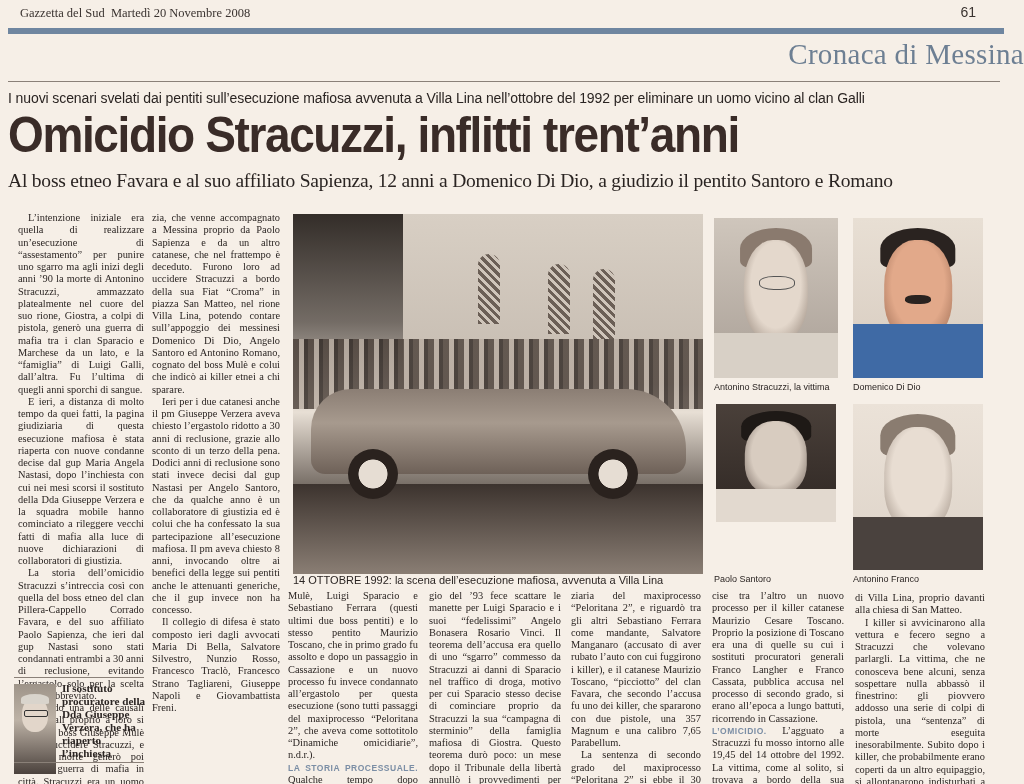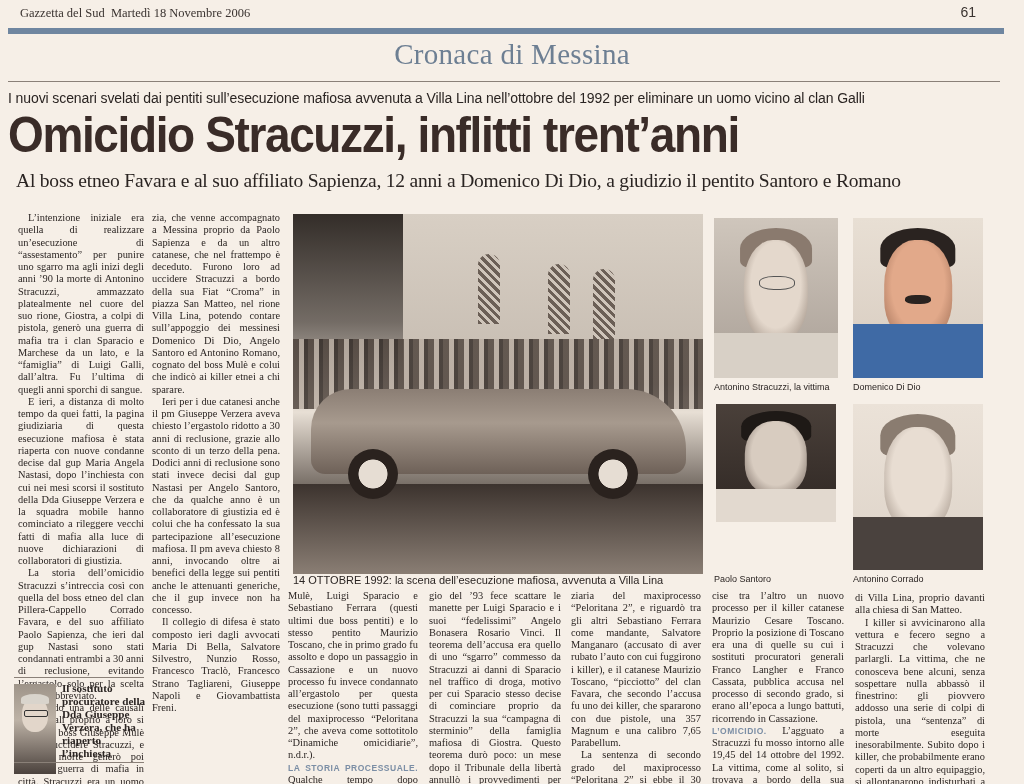--- a/index.html
+++ b/index.html
@@ -8,25 +8,25 @@
     background:#f6efe7;
     font-family:"Liberation Serif", serif;
     color:#2a2422;
     position:relative;
   }
   .abs { position:absolute; }
   .masthead { left:20px; top:6px; font-size:12.5px; color:#3a3330; }
   .masthead b { font-weight:normal; }
   .pagenum { right:48px; top:4px; font-family:"Liberation Sans", sans-serif; font-size:14px; color:#3a3330; }
   .topbar { left:8px; top:28px; width:996px; height:6px; background:#6f86a0; }
-  .section { left:0; width:1024px; top:38px; text-align:center; font-size:29px; color:#6d7f93; letter-spacing:0.3px; }
+  .section { left:0; width:1024px; top:38px; text-align:right; font-size:29px; color:#6d7f93; letter-spacing:0.3px; }
   .rule1 { left:8px; top:81px; width:992px; height:1px; background:#8a8078; }
   .kicker { left:8px; top:90px; font-family:"Liberation Sans", sans-serif; font-size:14px; color:#2a2422; white-space:nowrap; letter-spacing:-0.1px;}
   .headline { left:8px; top:106px; font-family:"Liberation Sans", sans-serif; font-weight:bold; font-size:50px; color:#3a2c28; letter-spacing:-1.5px; transform:scaleX(0.92); transform-origin:left top; white-space:nowrap; }
-  .subhead { left:16px; top:170px; font-size:19.5px; color:#2a2422; white-space:nowrap; letter-spacing:-0.2px; }
+  .subhead { left:8px; top:170px; font-size:19.5px; color:#2a2422; white-space:nowrap; letter-spacing:-0.2px; }
 
   .col { font-size:10.4px; line-height:12.25px; text-align:justify; color:#2b2523; }
   .col p { margin:0; text-indent:10px; }
   .col p.noindent { text-indent:0; }
   .runin { font-family:"Liberation Sans", sans-serif; font-weight:bold; font-size:8.5px; color:#7b8ea5; letter-spacing:0.5px; }
 
   .photo-main { left:293px; top:214px; width:410px; height:360px;
     background:
       linear-gradient(180deg, rgba(30,24,20,0.9) 0%, rgba(60,52,46,0.7) 30%, rgba(220,210,198,0.55) 55%, rgba(90,80,72,0.8) 75%, rgba(200,190,180,0.9) 100%);
     overflow:hidden; }
@@ -46,21 +46,21 @@
 
   .verz-rule { left:14px; width:130px; height:1px; background:#8a8078; }
   .verz-photo { left:14px; top:684px; width:42px; height:90px; background:linear-gradient(180deg,#9e9489,#bdb2a6 40%,#4b423d); overflow:hidden; }
   .verz-cap { left:62px; top:682px; font-weight:bold; font-size:11.2px; line-height:13.1px; color:#2b2523; width:84px; }
 </style>
 </head>
 <body>
 
 <div class="abs masthead">
   <b>Gazzetta del Sud</b>&nbsp;
-  <span>Martedì 18 Novembre 2006</span>
+  <span>Martedì 20 Novembre 2008</span>
 </div>
 <div class="abs pagenum">61</div>
 <div class="abs topbar"></div>
 <div class="abs section">Cronaca di Messina</div>
 <div class="abs rule1"></div>
 
 <div class="abs kicker">I nuovi scenari svelati dai pentiti sull’esecuzione mafiosa avvenuta a Villa Lina nell’ottobre del 1992 per eliminare un uomo vicino al clan Galli</div>
 <div class="abs headline">Omicidio Stracuzzi, inflitti trent’anni</div>
 <div class="abs subhead">Al boss etneo Favara e al suo affiliato Sapienza, 12 anni a Domenico Di Dio, a giudizio il pentito Santoro e Romano</div>
 
@@ -121,21 +121,21 @@
   <div class="head" style="background:radial-gradient(ellipse at 50% 45%, #d8ccc0 0 55%, #6e6058 100%);"></div>
   <div class="body" style="background:#e2d9cf;"></div>
 </div>
 <div class="abs mug-cap" style="left:714px; top:574px;">Paolo Santoro</div>
 
 <div class="abs mug" style="left:853px; top:404px; width:130px; height:166px; background:linear-gradient(180deg,#ebe2d8,#ddd3c8);">
   <div class="hair" style="background:#8a7c70;"></div>
   <div class="head" style="background:radial-gradient(ellipse at 50% 45%, #e8ddd2 0 55%, #9a8c80 100%);"></div>
   <div class="body" style="background:#4a423e;height:32%;"></div>
 </div>
-<div class="abs mug-cap" style="left:853px; top:574px;">Antonino Corrado</div>
+<div class="abs mug-cap" style="left:853px; top:574px;">Antonino Franco</div>
 
 <div class="abs col" style="left:288px; top:590px; width:130px; height:190px;">
   <p class="noindent">Mulè, Luigi Sparacio e Sebastiano Ferrara (questi ultimi due boss pentiti) e lo stesso pentito Maurizio Toscano, che in primo grado fu assolto e dopo un passaggio in Cassazione e un nuovo processo fu invece condannato all’ergastolo per questa esecuzione (sono tutti passaggi del maxiprocesso “Peloritana 2”, che aveva come sottotitolo “Dinamiche omicidiarie”, n.d.r.).</p>
   <p class="noindent"><span class="runin">LA STORIA PROCESSUALE.</span><span> Qualche tempo dopo l’omicidio Stracuzzi ci fu una prima ordinanza di custodia cautelare che nel mag-</span></p>
 </div>
 
 <div class="abs col" style="left:429px; top:590px; width:132px; height:190px;">
   <p class="noindent">gio del ’93 fece scattare le manette per Luigi Sparacio e i suoi “fedelissimi” Angelo Bonasera Rosario Vinci. Il teorema dell’accusa era quello di uno “sgarro” commesso da Stracuzzi ai danni di Sparacio nel traffico di droga, motivo per cui Sparacio stesso decise di cominciare proprio da Stracuzzi la sua “campagna di sterminio” della famiglia mafiosa di Giostra. Questo teorema durò poco: un mese dopo il Tribunale della libertà annullò i provvedimenti per carenza di indizi gravi. Poi per l’omicidio si aprì la pagina giudi-</p>
 </div>
 

